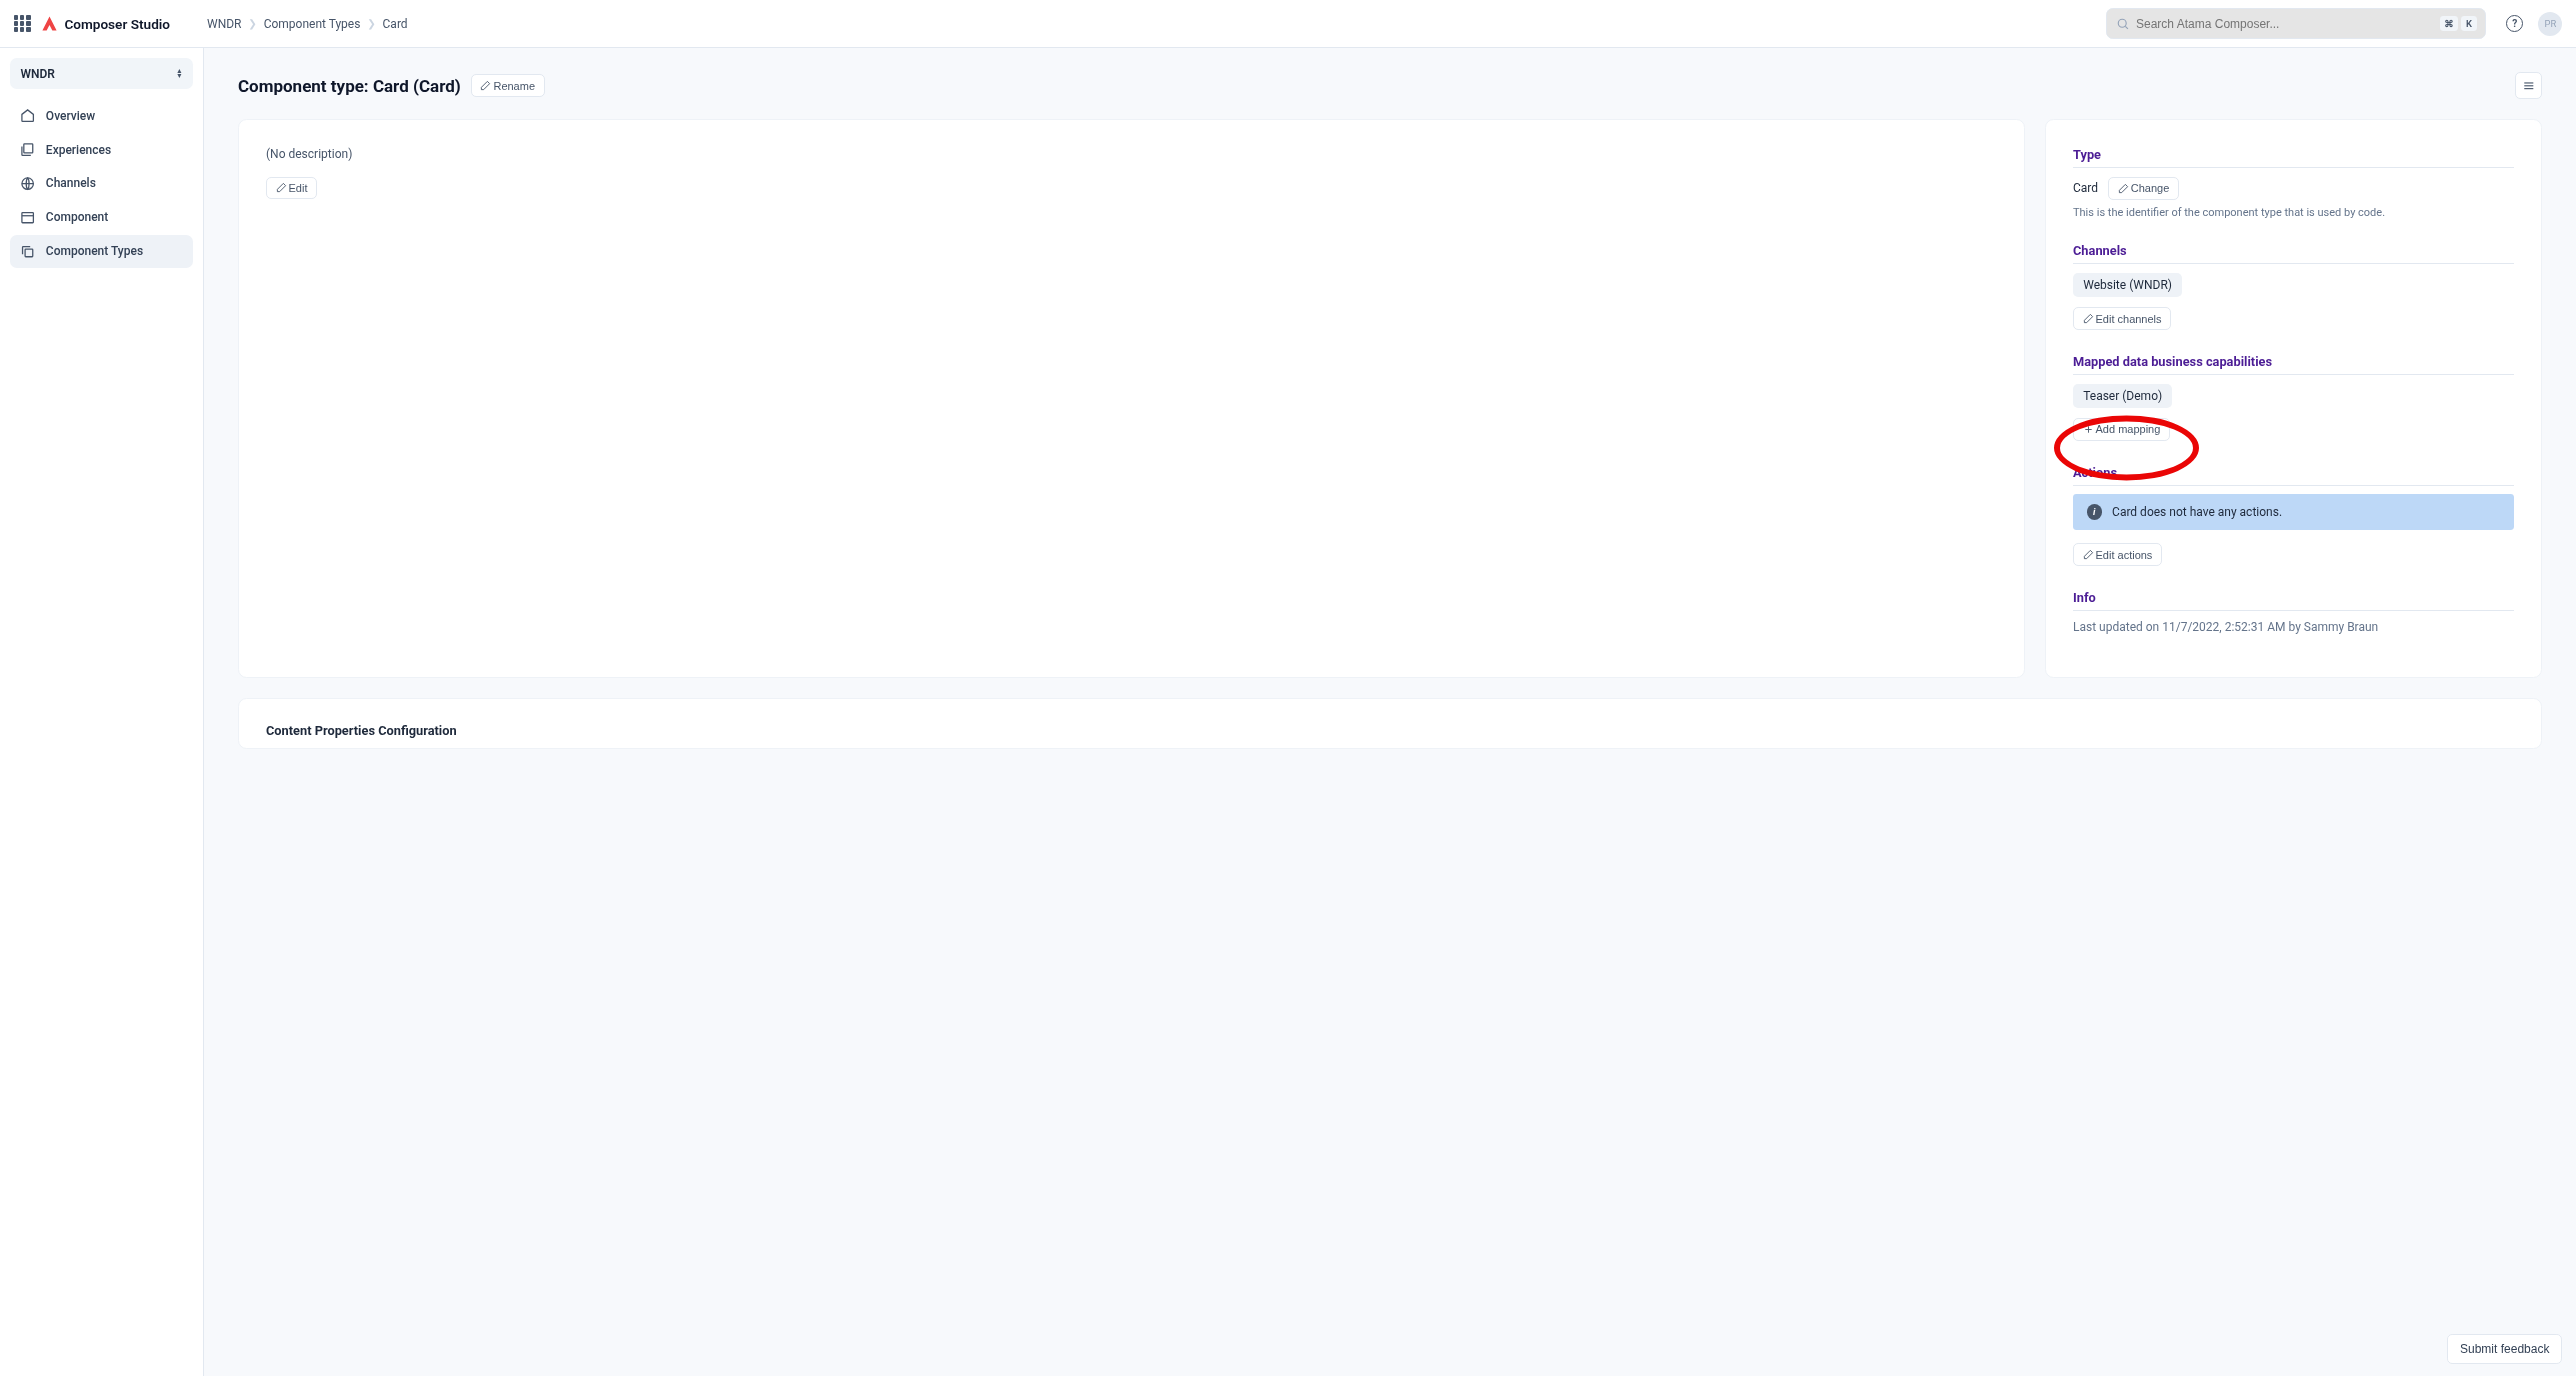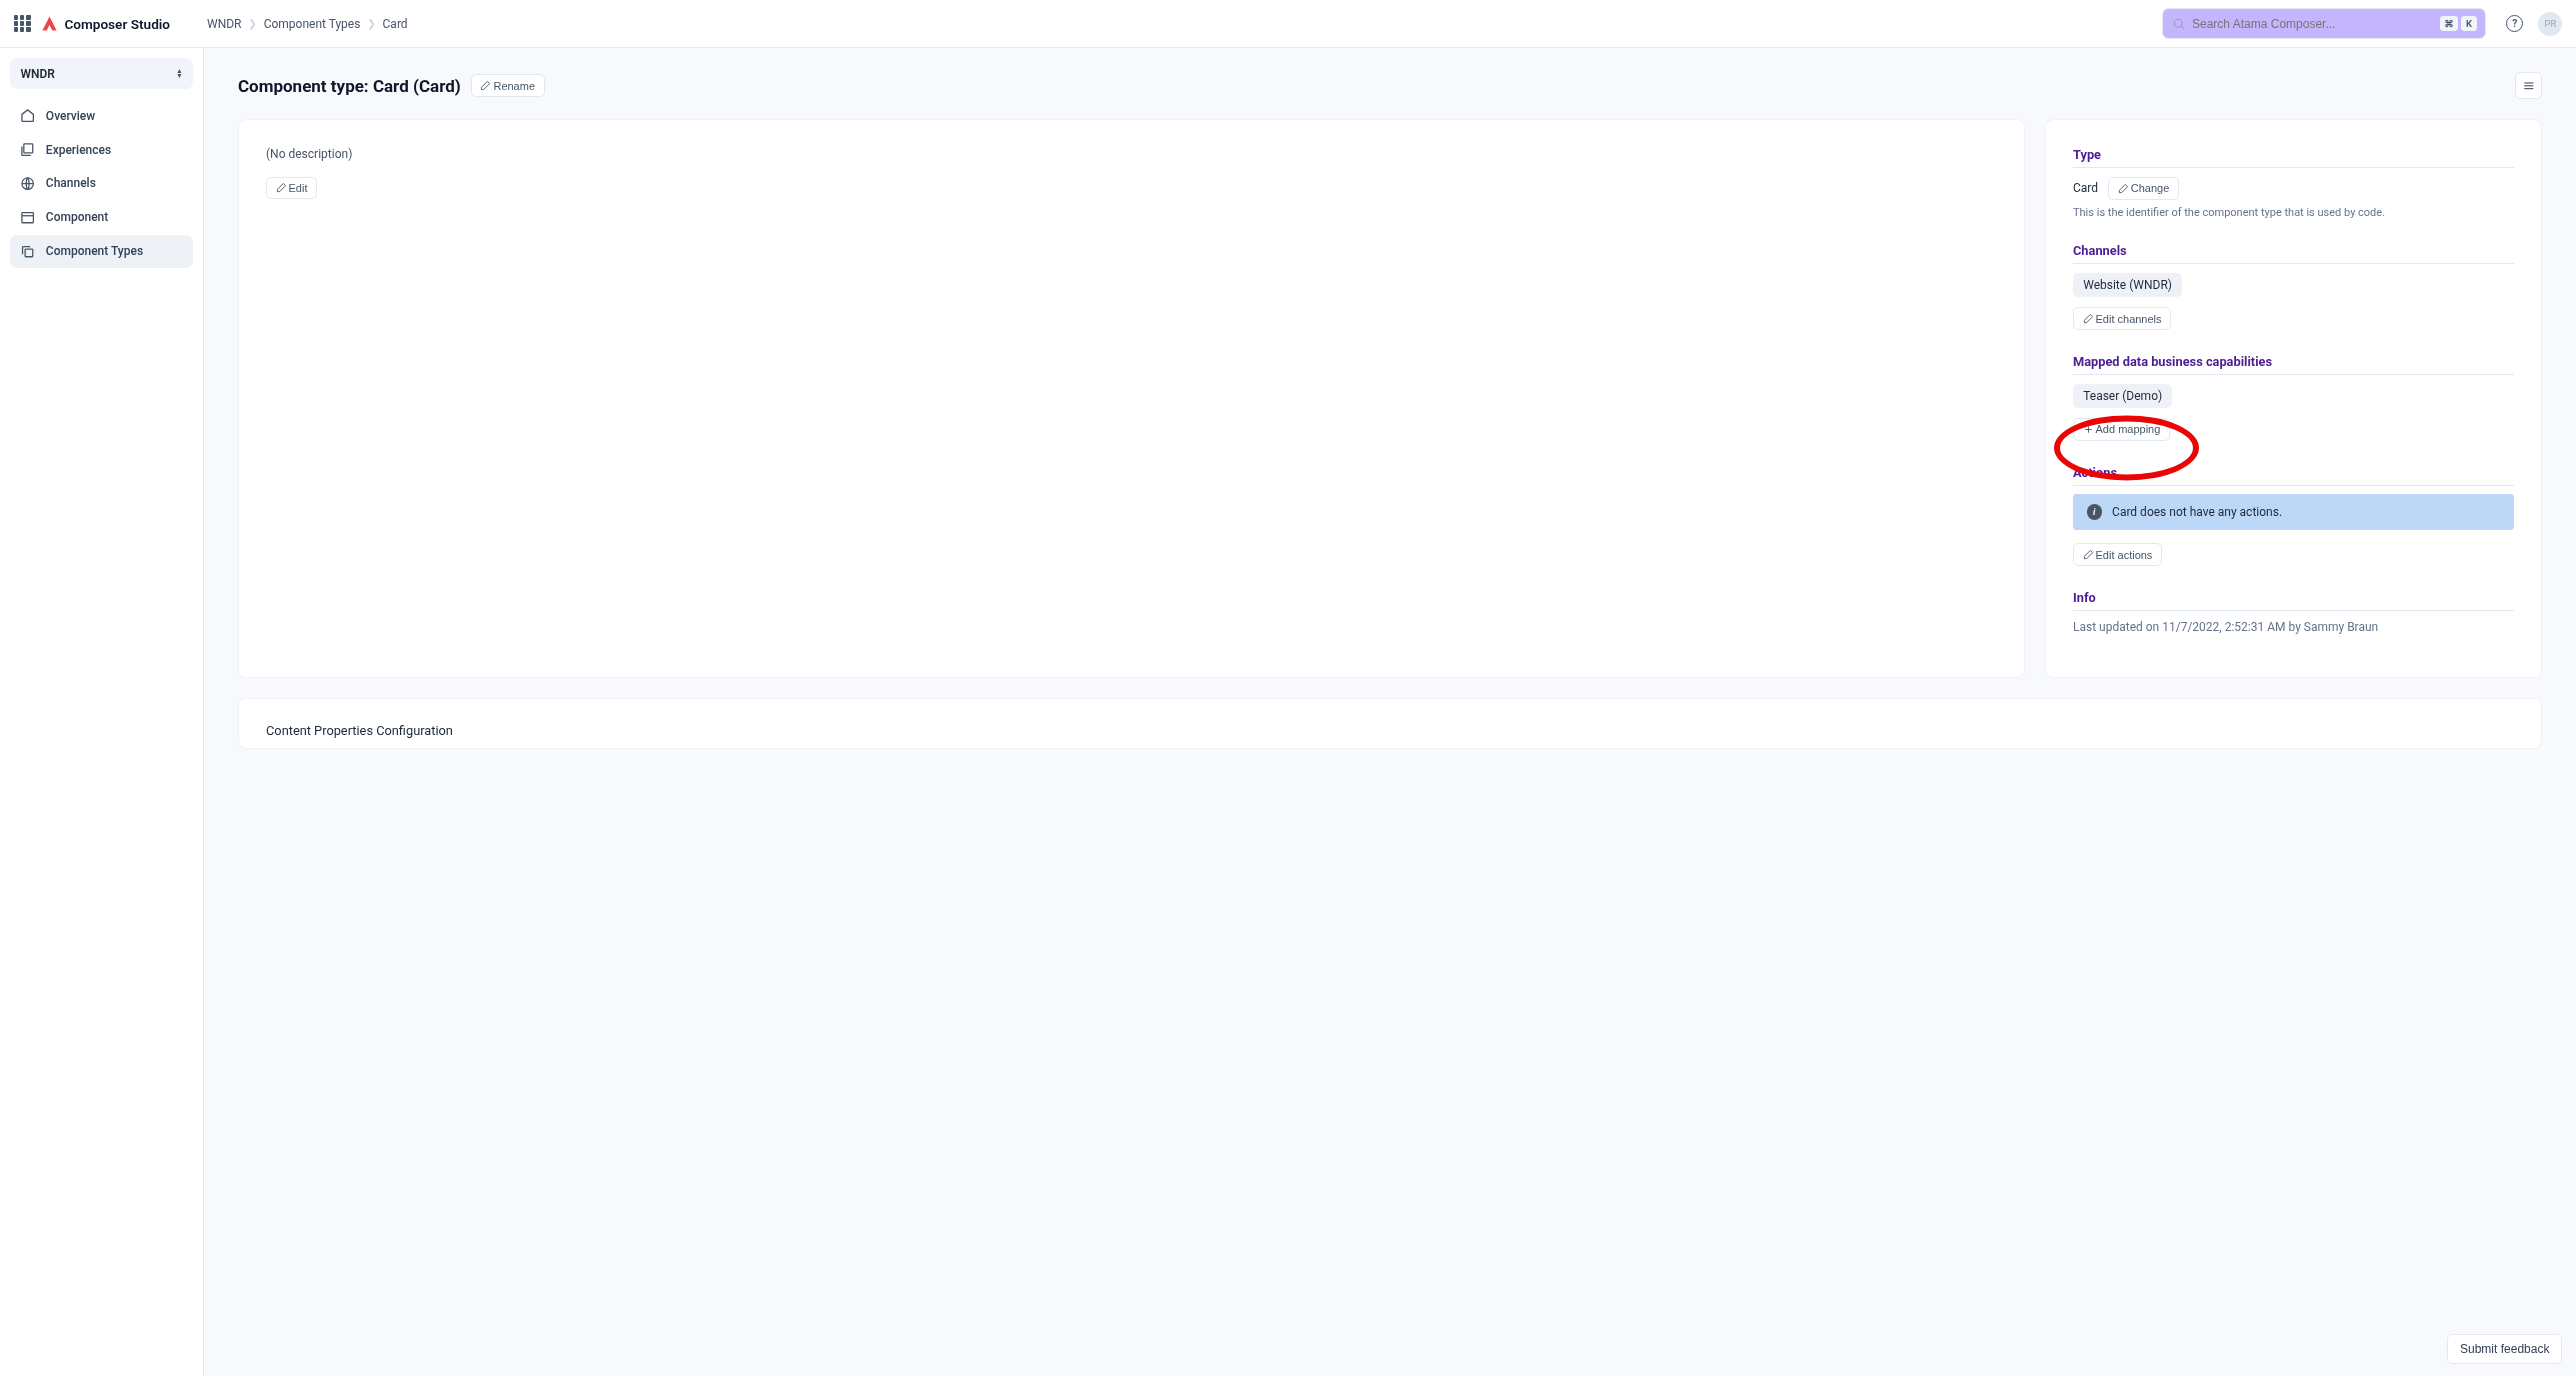--- a/index.html
+++ b/index.html
@@ -36,25 +36,25 @@
   display: flex; align-items: center; gap: 6.8px;
   margin-left: 27px;
   color: #64748b;
   font-size: 12px;
 }
 .breadcrumbs .crumb { color: #475569; cursor: pointer; }
 .breadcrumbs .chev { color: #cbd5e1; font-size: 10.2px; }
 .topbar-spacer { flex: 1; }
 .search-box {
   display: flex; align-items: center;
-  width: 324px; height: 31px;
+  width: 380px; height: 31px;
   border: 0.9px solid #e2e8f0;
   border-radius: 6.8px;
   padding: 0 8.5px;
-  background: #c4b5fd;
+  background: #e5e5e5;
   gap: 6.8px;
 }
 .search-box svg { width: 13.6px; height: 13.6px; color: #94a3b8; }
 .search-box input {
   flex: 1; border: none; outline: none;
   font-size: 12px; color: #475569;
   background: transparent;
 }
 .kbd-wrap { display: flex; gap: 3.4px; }
 .kbd {
@@ -171,21 +171,21 @@
   border-radius: 50%;
   pointer-events: none;
   transform: translate(-19px, -25.6px);
 }
 .mapping-wrap { position: relative; }
 .bottom-card {
   background: #fff; border-radius: 8.5px;
   border: 0.9px solid #eef2f7;
   padding: 24px 27px 10.2px;
 }
-.bottom-title { font-weight: 400; font-size: 12.8px; }
+.bottom-title { font-weight: 700; font-size: 12.8px; }
 .feedback-btn {
   position: fixed;
   right: 13.6px; bottom: 12px;
   background: #fff; border: 0.9px solid #e2e8f0;
   border-radius: 5.1px; padding: 6.8px 12px;
   font-size: 12px; color: #334155;
   cursor: pointer;
 }
 </style>
 </head>

